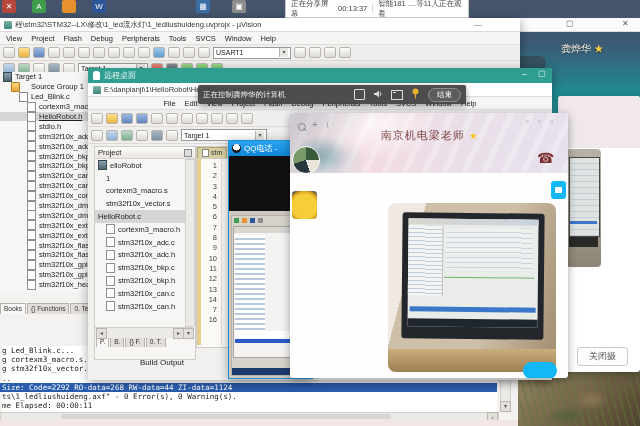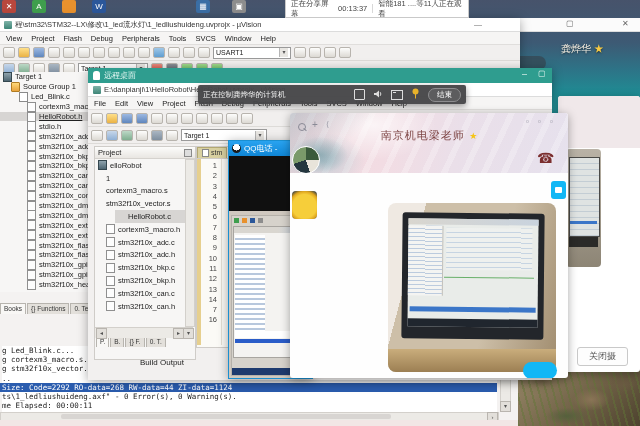--- a/index.html
+++ b/index.html
@@ -179,21 +179,21 @@
           <span class="tbicon" data-name="step-green-icon"></span>
           <span class="tbicon" data-name="step-over-green-icon"></span>
         </span>
     </div>
 
     <div class="abs tree" data-name="outer-project-tree" style="left:0;top:54px;width:97px;height:220px;background:#f7f6f5;border-right:1px solid #d8d5d2;overflow:hidden;">
         <div class="trow" data-name="tree-item" style="padding-left: 3px;">
           <span class="ticn target" data-name="target-icon"></span>
           <span data-name="tree-item-label">Target 1</span>
         </div>
-        <div class="trow" data-name="tree-item" style="padding-left: 11px;">
+        <div class="trow" data-name="tree-item" style="padding-left: 11px; gap: 8px;">
           <span class="ticn folder" data-name="folder-icon"></span>
           <span data-name="tree-item-label">Source Group 1</span>
         </div>
         <div class="trow" data-name="tree-item" style="padding-left: 19px;">
           <span class="ticn file" data-name="file-icon"></span>
           <span data-name="tree-item-label">Led_Blink.c</span>
         </div>
         <div class="trow" data-name="tree-item" style="padding-left: 27px;">
           <span class="ticn doc" data-name="doc-icon"></span>
           <span data-name="tree-item-label">cortexm3_macro.h</span>
@@ -314,21 +314,21 @@
       <span data-name="remote-app-icon" style="width:7px;height:9px;background:#fff;border-radius:3px 3px 1px 1px;margin-right:4px;"></span>
       <span data-name="remote-title" style="color:#eafaf6;font-size:8px;">远程桌面</span>
       <span class="abs" data-name="minimize-icon" style="left:434px;top:1px;color:#e8f5f1;font-size:9px;">–</span>
       <span class="abs" data-name="close-icon" style="left:450px;top:1px;color:#e8f5f1;font-size:8px;">▢</span>
     </div>
 
     <div class="titlebar" data-name="inner-keil-titlebar" style="height:13px;margin-top:15px;padding-left:5px;">
       <span class="chip" data-name="uvision-icon" style="width:8px;height:8px;background:linear-gradient(#7fb3a8,#3d8577);margin-right:3px;border-radius:1px;"></span>
       <span class="ellip" data-name="window-title" style="max-width:300px;">E:\danpianji\1\HelloRobot\HelloRobot.uvprojx - µVision</span>
     </div>
-    <div class="menubar" data-name="inner-keil-menubar" style="height:12px;">
+    <div class="menubar" data-name="inner-keil-menubar" style="height:12px;justify-content:center;">
         <span data-name="menu-item-file">File</span>
         <span data-name="menu-item-edit">Edit</span>
         <span data-name="menu-item-view">View</span>
         <span data-name="menu-item-project">Project</span>
         <span data-name="menu-item-flash">Flash</span>
         <span data-name="menu-item-debug">Debug</span>
         <span data-name="menu-item-peripherals">Peripherals</span>
         <span data-name="menu-item-tools">Tools</span>
         <span data-name="menu-item-svcs">SVCS</span>
         <span data-name="menu-item-window">Window</span>
@@ -376,21 +376,21 @@
           </div>
           <div class="trow" data-name="tree-item" style="padding-left: 11px;">
             <span data-name="tree-item-label">1</span>
           </div>
           <div class="trow" data-name="tree-item" style="padding-left: 11px;">
             <span data-name="tree-item-label">cortexm3_macro.s</span>
           </div>
           <div class="trow" data-name="tree-item" style="padding-left: 11px;">
             <span data-name="tree-item-label">stm32f10x_vector.s</span>
           </div>
-          <div class="trow sel" data-name="tree-item" style="padding-left: 13px; margin-left: 20px;">
+          <div class="trow sel" data-name="tree-item" style="padding-left: 3px;">
             <span data-name="tree-item-label">HelloRobot.c</span>
           </div>
           <div class="trow" data-name="tree-item" style="padding-left: 11px;">
             <span class="ticn doc" data-name="doc-icon"></span>
             <span data-name="tree-item-label">cortexm3_macro.h</span>
           </div>
           <div class="trow" data-name="tree-item" style="padding-left: 11px;">
             <span class="ticn doc" data-name="doc-icon"></span>
             <span data-name="tree-item-label">stm32f10x_adc.c</span>
           </div>

